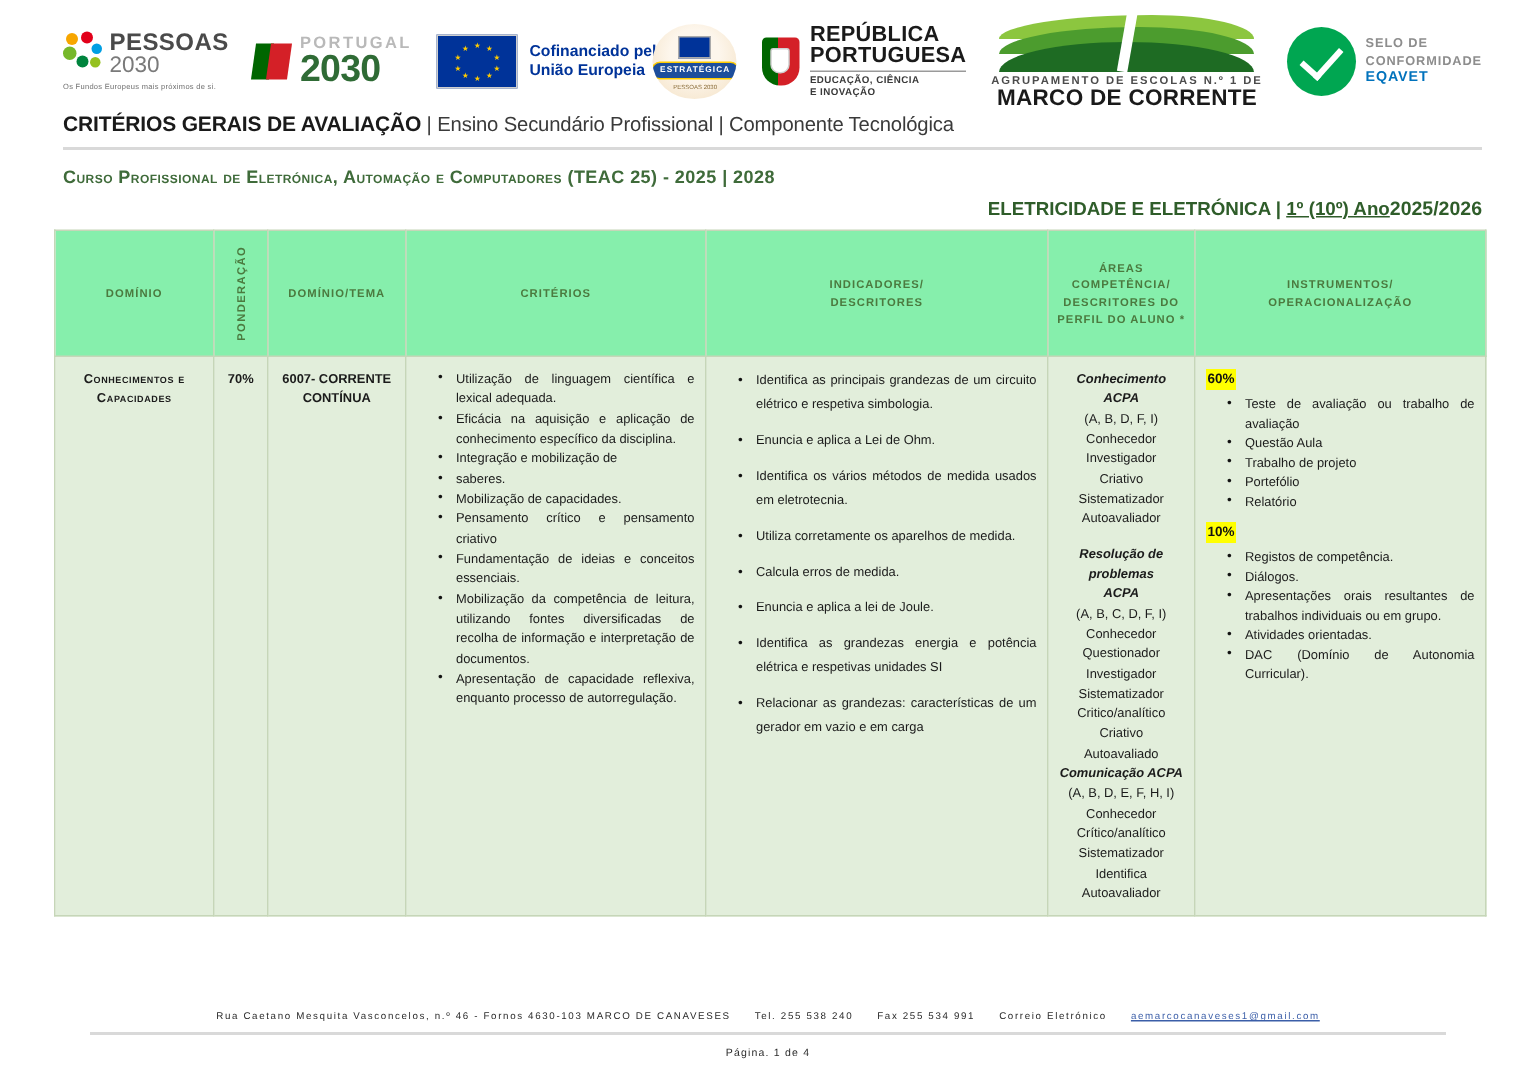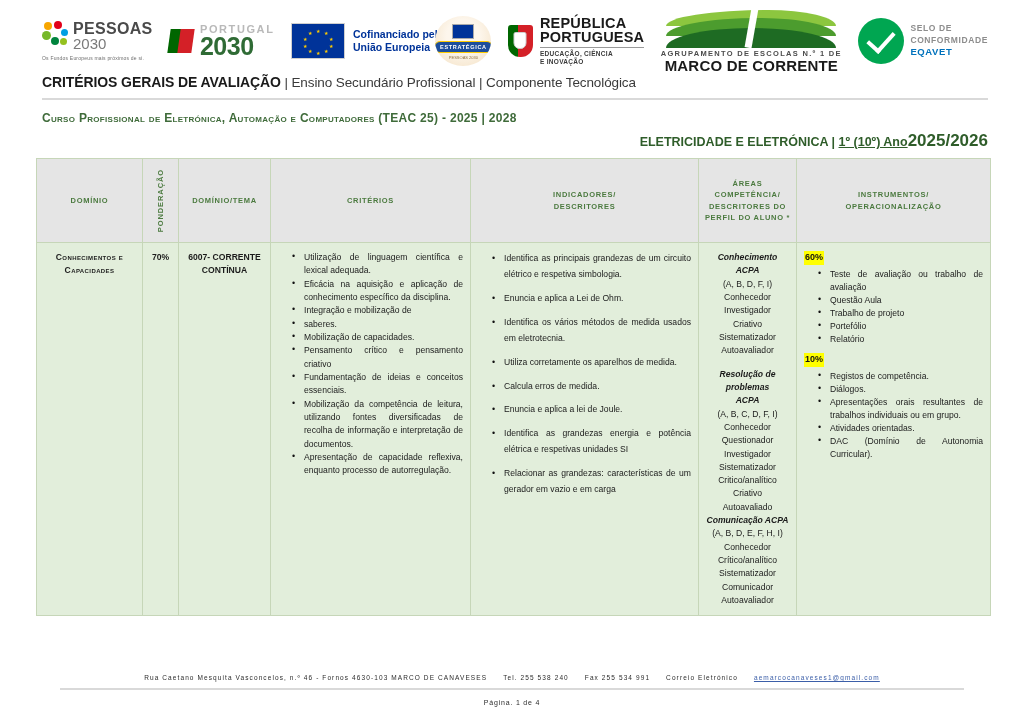--- a/index.html
+++ b/index.html
@@ -137,35 +137,35 @@
   .course-line {
     font-size: 12px; color:#3f6b3a; font-weight:bold; letter-spacing:0.3px;
     font-variant: small-caps;
   }
   .row-line {
     display:flex; justify-content:flex-end; align-items:baseline;
     margin-top: 6px; margin-bottom: 7px;
   }
   .disc-line { font-size: 12.5px; font-weight:bold; color:#2f5d2a; }
   .disc-line u { text-decoration: underline; }
-  .year-line { font-size: 17px; font-weight:bold; color:#2f5d2a; }
+  .year-line { font-size: 13px; font-weight:bold; color:#2f5d2a; }
 
   
   table.criteria {
     border-collapse: collapse;
     width: 954px;
     margin: 0 0 0 36px;
     table-layout: fixed;
   }
   table.criteria th, table.criteria td {
     border: 1px solid #c6d6b8;
     vertical-align: top;
   }
   table.criteria thead th {
-    background:#e5e5e5;
+    background:#86efac;
     color:#4b7a3f;
     font-size:7.5px;
     font-weight:bold;
     letter-spacing:0.7px;
     text-align:center;
     vertical-align: middle;
     padding: 10px 4px;
     height: 62px;
     box-sizing:border-box;
     line-height:1.5;
@@ -439,21 +439,21 @@
               <div>Sistematizador</div>
               <div>Critico/analítico</div>
               <div>Criativo</div>
               <div>Autoavaliado</div>
               <div class="acpa-gap" style="height: 0px;"></div>
               <div class="acpa-h">Comunicação ACPA</div>
               <div>(A, B, D, E, F, H, I)</div>
               <div>Conhecedor</div>
               <div>Crítico/analítico</div>
               <div>Sistematizador</div>
-              <div>Comunicador</div>
+              <div>Identifica</div>
               <div>Autoavaliador</div>
             </div>
         </td>
         <td>
           <div>
               <div><span class="pct-hl">60%</span></div>
               <ul class="b tight">
                 <li>Teste de avaliação ou trabalho de avaliação</li>
                 <li>Questão Aula</li>
                 <li>Trabalho de projeto</li>

